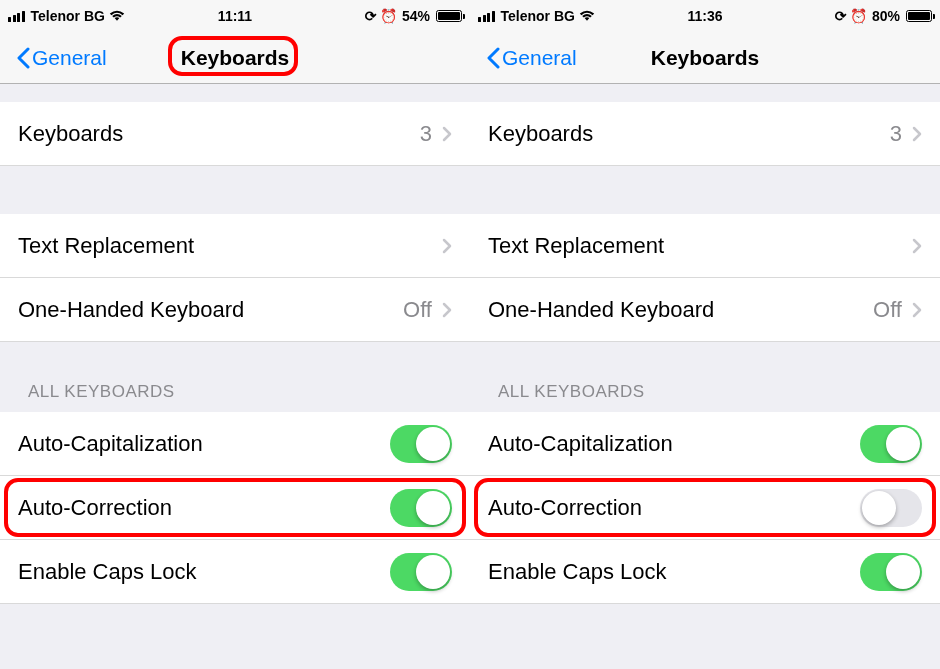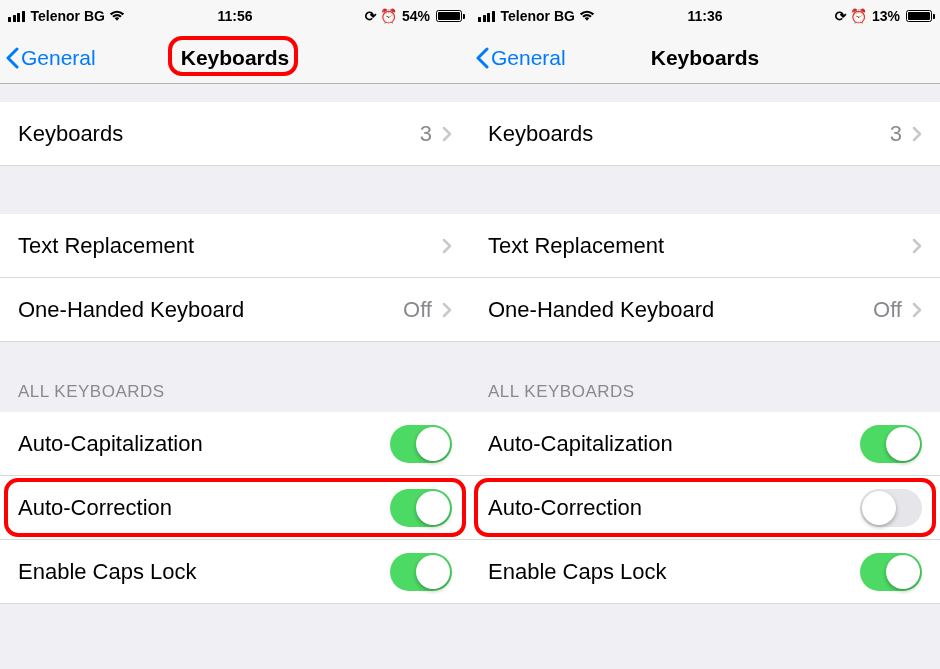--- a/index.html
+++ b/index.html
@@ -44,30 +44,30 @@
   .nav-bar {
     height: 52px;
     background: #f7f7f7;
     border-bottom: 1px solid #b2b2b2;
     display:flex;
     align-items:center;
     position: relative;
   }
   .back-btn {
     display:flex; align-items:center; color:#007aff; font-size:21px;
-    padding-left:5px; cursor:pointer;
+    padding-left:16px; cursor:pointer;
   }
   .back-chevron { margin-right:2px; }
   .nav-title {
     position:absolute; left:50%; transform:translateX(-50%);
     font-size:21px; font-weight:600; color:#000;
   }
   .group-gap-small { height: 18px; background:#efeff4; }
   .group-gap { height: 48px; background:#efeff4; }
-  .group-gap-header { height: 70px; background:#efeff4; display:flex; align-items:flex-end; padding: 0 18px 10px 18px;}
+  .group-gap-header { height: 70px; background:#efeff4; display:flex; align-items:flex-end; padding: 0 18px 10px 28px;}
   .section-header { font-size:17px; color:#8a8a8e; letter-spacing:0.5px;}
   .row {
     background:#fff; min-height:64px; display:flex; align-items:center;
     padding:0 18px; border-bottom:1px solid #d9d9d9; font-size:22px; color:#000;
     position:relative;
   }
   .row:first-of-type { border-top:1px solid #d9d9d9; }
   .row-label { flex:1; }
   .row-value { color:#8a8a8e; font-size:22px; margin-right:10px;}
   .chevron { color:#c7c7cc; }
@@ -98,21 +98,21 @@
           <span></span>
           <span></span>
           <span></span>
           <span></span>
         </span>
       <span>Telenor BG</span>
       <svg class="wifi-icon" viewBox="0 0 20 14">
           <path d="M10 13 L7 9.5 Q10 7.5 13 9.5 Z M4 7 Q10 2 16 7 L14 9 Q10 5.5 6 9 Z M1 4 Q10 -3 19 4 L17 6 Q10 0 3 6 Z" fill="#000"></path>
         </svg>
     </div>
-    <div class="status-center">11:56</div>
+    <div class="status-center">11:11</div>
     <div class="status-right">
       <span>⟳</span>
       <span>⏰</span>
       <span>54%</span>
       <span class="battery">
           <span class="battery-fill" style="width: 92%;"></span>
         </span>
     </div>
   </div>
   <div class="nav-bar">
@@ -186,21 +186,21 @@
         </span>
       <span>Telenor BG</span>
       <svg class="wifi-icon" viewBox="0 0 20 14">
           <path d="M10 13 L7 9.5 Q10 7.5 13 9.5 Z M4 7 Q10 2 16 7 L14 9 Q10 5.5 6 9 Z M1 4 Q10 -3 19 4 L17 6 Q10 0 3 6 Z" fill="#000"></path>
         </svg>
     </div>
     <div class="status-center">11:36</div>
     <div class="status-right">
       <span>⟳</span>
       <span>⏰</span>
-      <span>13%</span>
+      <span>80%</span>
       <span class="battery">
           <span class="battery-fill" style="width: 90%;"></span>
         </span>
     </div>
   </div>
   <div class="nav-bar">
     <div class="back-btn">
       <svg class="back-chevron" width="14" height="22" viewBox="0 0 14 22">
           <path d="M12 2 L3 11 L12 20" stroke="#007aff" stroke-width="3" fill="none" stroke-linecap="round" stroke-linejoin="round"></path>
         </svg>

